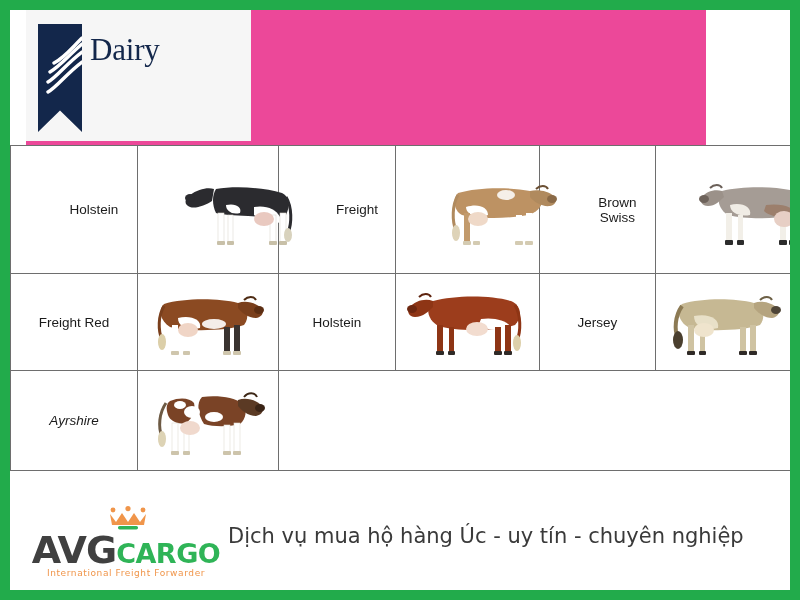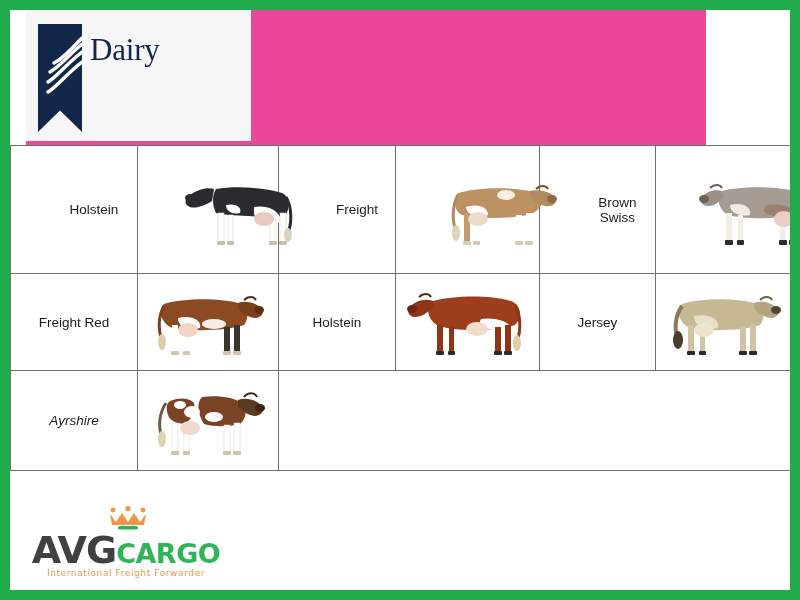--- a/index.html
+++ b/index.html
@@ -407,16 +407,17 @@
             <circle cx="37" cy="4" r="2.4" fill="#f0954a"></circle>
             <path d="M4 8 L10 16 L16 7 L22 16 L28 7 L34 16 L40 8 L38 19 L6 19 Z" fill="#f0954a"></path>
             <rect x="12" y="20" width="20" height="3.4" rx="1.6" fill="#2fb457"></rect>
           </svg>
         </div>
         <div id="avg-wordmark">
           <span id="avg-big">AVG</span><span id="avg-small">CARGO</span>
         </div>
         <div id="avg-tag">International Freight Forwarder</div>
       </div>
+      <div id="footer-slogan">Dịch vụ mua hộ hàng Úc - uy tín - chuyên nghiệp</div>
     </div>
 
   </div>
 </div>
 
 </body></html>

